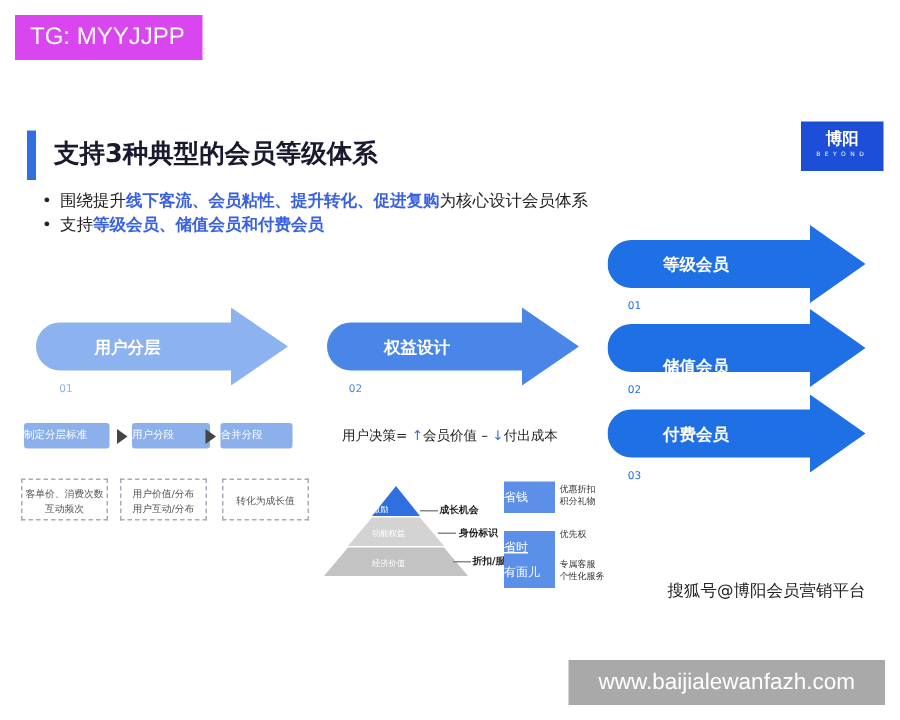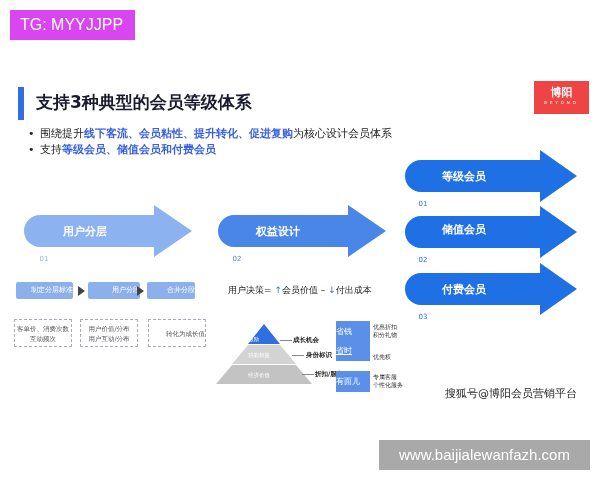--- a/index.html
+++ b/index.html
@@ -13,40 +13,40 @@
   .abs { position: absolute; }
   .tag {
     left: 10px; top: 10px; width: 125px; height: 30px;
     background: #d946ef; color: #fff;
     font-family: "Liberation Sans", sans-serif; font-size: 16px;
     line-height: 30px; padding-left: 10px;
   }
   .title-bar { left: 18px; top: 87px; width: 6px; height: 33px; background: #2f6fe0; }
   .title { left: 36px; top: 91px; font-size: 17px; font-weight: bold; color: #1a1a2e; }
   .logo {
-    left: 534px; top: 81px; width: 55px; height: 33px; background: #ef4444;
+    left: 534px; top: 81px; width: 55px; height: 33px; background: #1d4ed8;
     color: #fff; text-align: center;
   }
   .logo .name { font-size: 11px; font-weight: bold; padding-top: 6px; line-height: 12px; }
   .logo .sub { font-size: 4px; letter-spacing: 3px; line-height: 8px; }
   .bullet { left: 28px; font-size: 11px; color: #222; }
   .bullet .dot { display: inline-block; width: 12px; }
   .hl { color: #3a62e0; font-weight: bold; }
 
   .arrow { position: absolute; }
   .arrow svg { position: absolute; left: 0; top: 0; }
   .arrow .num {
     position: absolute; width: 20px; height: 20px; border-radius: 50%;
     background: #fff; font-size: 7px; text-align: center; line-height: 20px; margin-top: 28px;
   }
   .arrow .lbl { position: absolute; color: #fff; font-size: 11px; font-weight: bold; }
 
   .step {
     position: absolute; top: 282px; height: 17px; background: #8cb0ec;
-    color: #fff; font-size: 7px; text-align: right; line-height: 17px; border-radius: 2px;
+    color: #fff; font-size: 7px; text-align: left; line-height: 17px; border-radius: 2px;
   }
   .tri {
     position: absolute; top: 286px; width: 0; height: 0;
     border-top: 5px solid transparent; border-bottom: 5px solid transparent;
     border-left: 7px solid #444;
   }
   .dbox {
     position: absolute; top: 319px; height: 28px; border: 1px dashed #aab;
     font-size: 6.5px; color: #555; text-align: center; line-height: 10px; padding-top: 4px;
   }
@@ -106,21 +106,21 @@
       <path d="M16 10 H135 V0 L172 26 L135 52 V42 H16 A16 16 0 0 1 16 10 Z" fill="#1f6fe5"></path>
     </svg>
   <div class="num" style="left:8px;top:16px;color:#1f6fe5;">01</div>
   <div class="lbl" style="left:37px;top:19px;">等级会员</div>
 </div>
 <div class="arrow" style="left:405px;top:206px;width:172px;height:52px;">
   <svg width="172" height="52">
       <path d="M16 10 H135 V0 L172 26 L135 52 V42 H16 A16 16 0 0 1 16 10 Z" fill="#1f6fe5"></path>
     </svg>
   <div class="num" style="left:8px;top:16px;color:#1f6fe5;">02</div>
-  <div class="lbl" style="left:37px;top:16px;">储值会员</div>
+  <div class="lbl" style="left:37px;top:31px;">储值会员</div>
 </div>
 <div class="arrow" style="left:405px;top:263px;width:172px;height:52px;">
   <svg width="172" height="52">
       <path d="M16 10 H135 V0 L172 26 L135 52 V42 H16 A16 16 0 0 1 16 10 Z" fill="#1f6fe5"></path>
     </svg>
   <div class="num" style="left:8px;top:16px;color:#1f6fe5;">03</div>
   <div class="lbl" style="left:37px;top:19px;">付费会员</div>
 </div>
 
 <div class="step" style="left:16px;width:57px;">制定分层标准</div>
@@ -130,21 +130,21 @@
 <div class="step" style="left:147px;width:48px;">合并分段</div>
 
 <div class="dbox" style="left:14px;width:58px;">
   <div>客单价、消费次数</div>
   <div>互动频次</div>
 </div>
 <div class="dbox" style="left:80px;width:58px;">
   <div>用户价值/分布</div>
   <div>用户互动/分布</div>
 </div>
-<div class="dbox" style="left:148px;width:58px;padding-top:9px;text-align:right;">
+<div class="dbox" style="left:148px;width:58px;padding-top:9px;">
   <div>转化为成长值</div>
 </div>
 
 <div class="abs formula">
   <span>用户决策=</span>
   <span class="up">↑</span><span>会员价值</span>
   <span>–</span>
   <span class="down">↓</span><span>付出成本</span>
 </div>
 
@@ -162,21 +162,21 @@
 <div class="abs" style="left:292px;top:355px;width:12px;height:1px;background:#888;"></div>
 <div class="pyr-lbl" style="left:306px;top:351px;">身份标识</div>
 <div class="abs" style="left:302px;top:374px;width:12px;height:1px;background:#888;"></div>
 <div class="pyr-lbl" style="left:315px;top:370px;">折扣/服务</div>
 
 <div class="benefit" style="top:321px;">省钱</div>
 <div class="ben-desc" style="top:323px;">
   <div>优惠折扣</div>
   <div>积分礼物</div>
 </div>
-<div class="benefit" style="top:340px;text-decoration:underline;">省时</div>
+<div class="benefit" style="top:354px;text-decoration:underline;">省时</div>
 <div class="ben-desc" style="top:353px;">
   <div>优先权</div>
 </div>
 <div class="benefit" style="top:371px;">有面儿</div>
 <div class="ben-desc" style="top:373px;">
   <div>专属客服</div>
   <div>个性化服务</div>
 </div>
 
 <div class="abs wm1">搜狐号@博阳会员营销平台</div>

